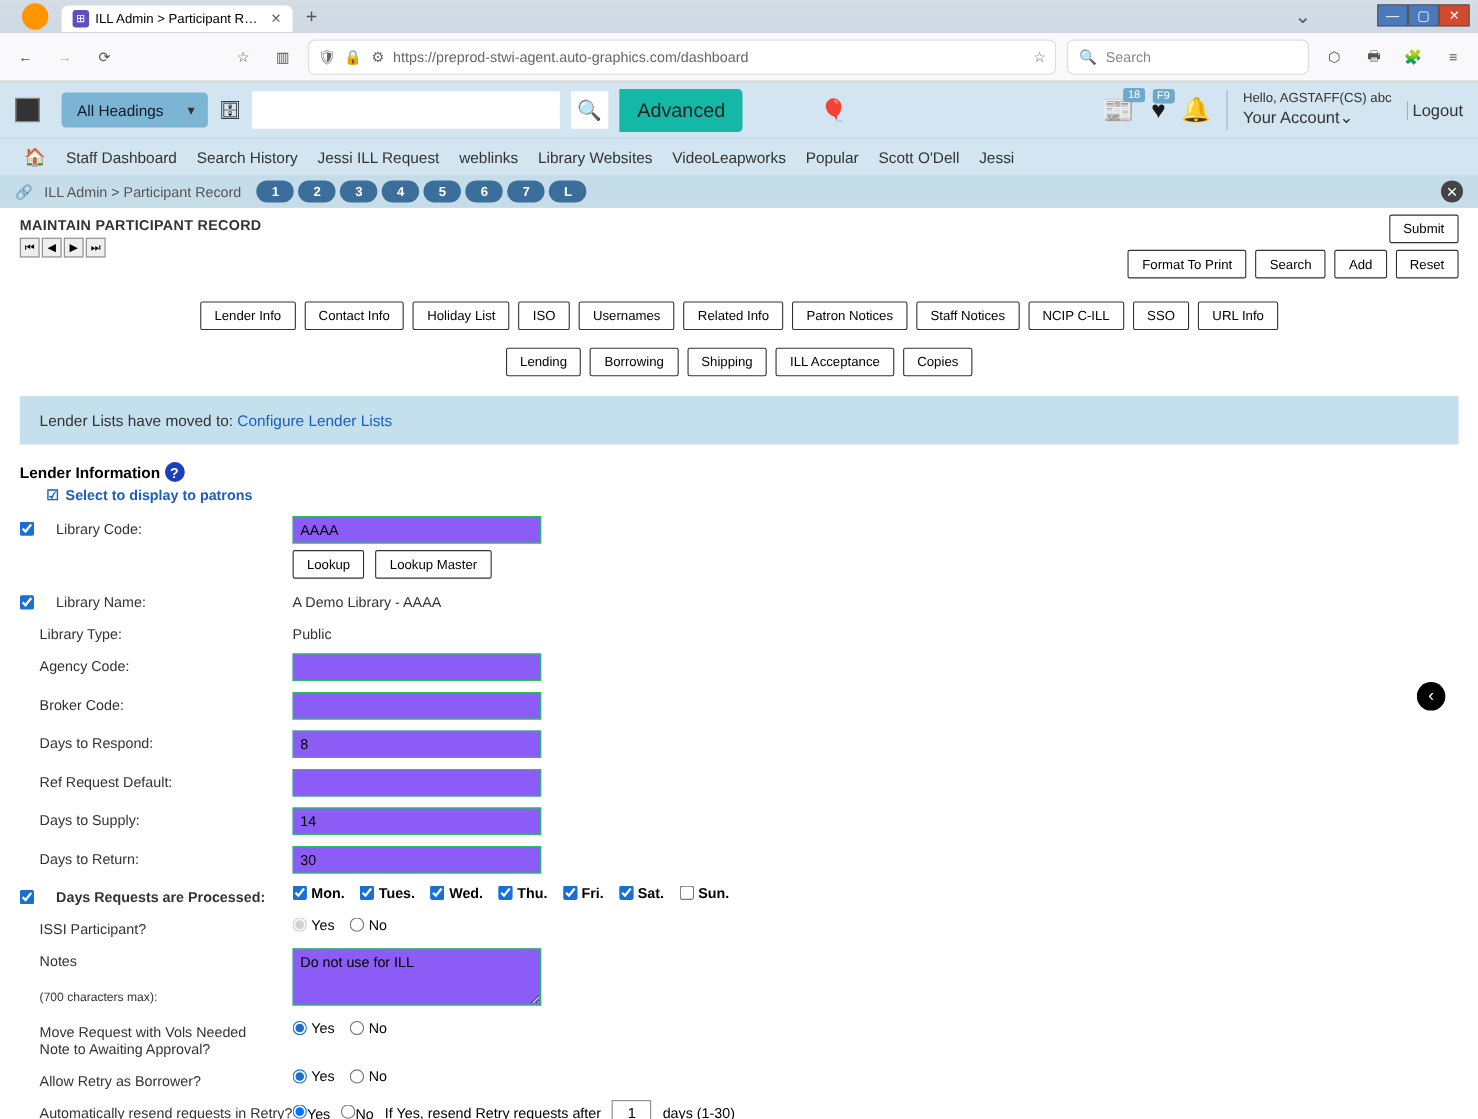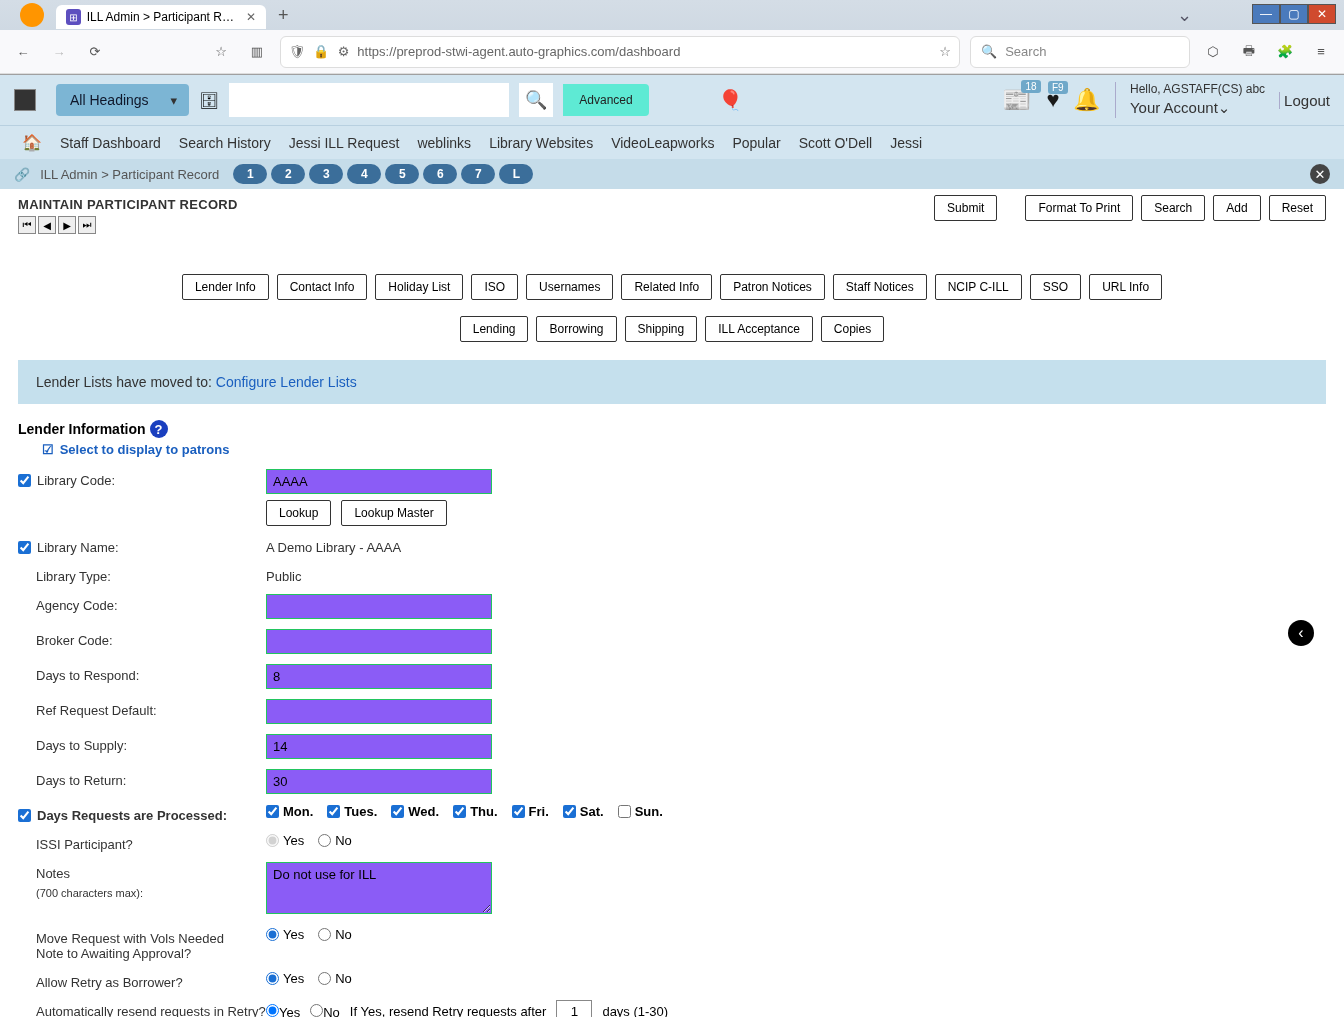--- a/index.html
+++ b/index.html
@@ -28,21 +28,21 @@
 
 
 .app-header { display: flex; align-items: center; background: #d3e5f0; height: 50px; padding: 0 14px; gap: 10px; }
 .library-title { font-size: 18px; color: #333; margin-right: 110px; }
 .lang-icon { width: 22px; height: 22px; background: #333; border: 1px solid #888; display: inline-block; margin-right: 10px; }
 .headings-dd { background: #7cb5d4; border: none; border-radius: 4px; padding: 8px 40px 8px 14px; font-size: 14px; color: #0f172a; appearance: none; position: relative; }
 .dd-wrap { position: relative; display: inline-block; }
 .dd-wrap::after { content: "▾"; position: absolute; right: 12px; top: 50%; transform: translateY(-50%); color: #333; pointer-events: none; }
 .search-main { flex: 0 0 280px; background: #fff; border: none; height: 34px; padding: 0 10px; }
 .search-icon-btn { width: 34px; height: 34px; background: #fff; display: flex; align-items: center; justify-content: center; color: #3a8bc4; font-size: 18px; }
-.adv-btn { background: #5eead4; border: none; padding: 9px 16px; border-radius: 0 4px 4px 0; font-size: 12px; color: #222; cursor: pointer; }
+.adv-btn { background: #14b8a6; border: none; padding: 9px 16px; border-radius: 0 4px 4px 0; font-size: 18px; color: #222; cursor: pointer; }
 .balloon-icon { margin-left: 60px; font-size: 20px; }
 .header-right { margin-left: auto; display: flex; align-items: center; gap: 14px; }
 .msg-badge-wrap { position: relative; }
 .msg-icon { font-size: 24px; color: #1a1a1a; }
 .badge { position: absolute; top: -6px; right: -8px; background: #6fa8c9; color: #fff; font-size: 10px; padding: 1px 4px; border-radius: 3px; }
 .heart-icon { font-size: 22px; color: #1a1a1a; }
 .bell-icon { font-size: 22px; color: #1a1a1a; }
 .account-block { font-size: 12px; color: #333; line-height: 1.3; border-left: 1px solid #aac; padding-left: 14px; }
 .account-block .your-acc { font-size: 15px; }
 .logout-link { color: #333; font-size: 15px; border-left: 1px solid #aac; padding-left: 4px; }
@@ -58,35 +58,35 @@
 .ctx-nums { display: flex; gap: 0; }
 .ctx-num { background: #3b6e9a; color: #fff; width: 34px; height: 20px; display: flex; align-items: center; justify-content: center; font-size: 12px; font-weight: bold; border-radius: 10px; margin-left: 4px; cursor: pointer; }
 .ctx-close { margin-left: auto; width: 20px; height: 20px; background: #444; color: #fff; border-radius: 50%; display: flex; align-items: center; justify-content: center; font-size: 13px; cursor: pointer; }
 
 
 .content { padding: 8px 18px; position: relative; height: calc(1017px - 30px - 44px - 50px - 34px - 30px); overflow-y: auto; }
 .section-title-row { display: flex; align-items: flex-start; }
 .section-heading { font-weight: bold; font-size: 13px; color: #333; letter-spacing: 0.3px; }
 .pager { display: flex; gap: 2px; margin-top: 4px; }
 .pager-btn { width: 18px; height: 18px; border: 1px solid #888; background: #eee; display: flex; align-items: center; justify-content: center; font-size: 10px; cursor: pointer; }
-.action-row { position: absolute; right: 18px; top: 6px; display: flex; flex-direction: row; align-items: flex-end; gap: 6px; }
+.action-row { position: absolute; right: 18px; top: 6px; display: flex; flex-direction: column; align-items: flex-end; gap: 6px; }
 .btn { border: 1px solid #333; background: #fff; padding: 5px 12px; font-size: 12px; cursor: pointer; border-radius: 2px; }
 .btn-row { display: flex; gap: 8px; margin-left: 22px; }
 
 .tab-buttons { display: flex; flex-wrap: wrap; justify-content: center; gap: 8px; margin: 40px 0 18px; }
 
 .info-banner { background: #c5e0ed; padding: 14px 18px; margin: 10px 0 16px; font-size: 14px; color: #333; }
 .info-banner a { color: #1a5fbf; text-decoration: none; }
 
 .sect-head { font-weight: bold; font-size: 14px; display: flex; align-items: center; gap: 4px; }
 .help-ic { width: 18px; height: 18px; background: #1a3fbf; color: #fff; border-radius: 50%; display: inline-flex; align-items: center; justify-content: center; font-size: 13px; font-weight: bold; }
 .select-display { color: #1a5fbf; font-weight: bold; font-size: 13px; margin: 4px 0 12px 24px; display: flex; align-items: center; gap: 6px; }
 
 .form-grid { display: grid; grid-template-columns: 248px 1fr; row-gap: 10px; align-items: start; font-size: 13px; }
-.form-label { display: flex; align-items: center; gap: 6px; color: #333; padding-top: 4px; }
+.form-label { display: flex; align-items: center; gap: 20px; color: #333; padding-top: 4px; }
 .form-label input[type=checkbox] { accent-color: #1a6fd4; }
 .form-label-indent { padding-left: 18px; }
 .text-input { width: 226px; border: 1px solid #22c55e; padding: 4px 6px; font-size: 13px; background: #8b5cf6; }
 .lookup-row { display: flex; gap: 10px; margin-top: 6px; }
 .static-val { color: #333; padding-top: 4px; }
 
 .checkbox-row { display: flex; gap: 14px; align-items: center; }
 .checkbox-row label { display: flex; align-items: center; gap: 4px; font-size: 13px; }
 .checkbox-row input { accent-color: #1a6fd4; }
 

